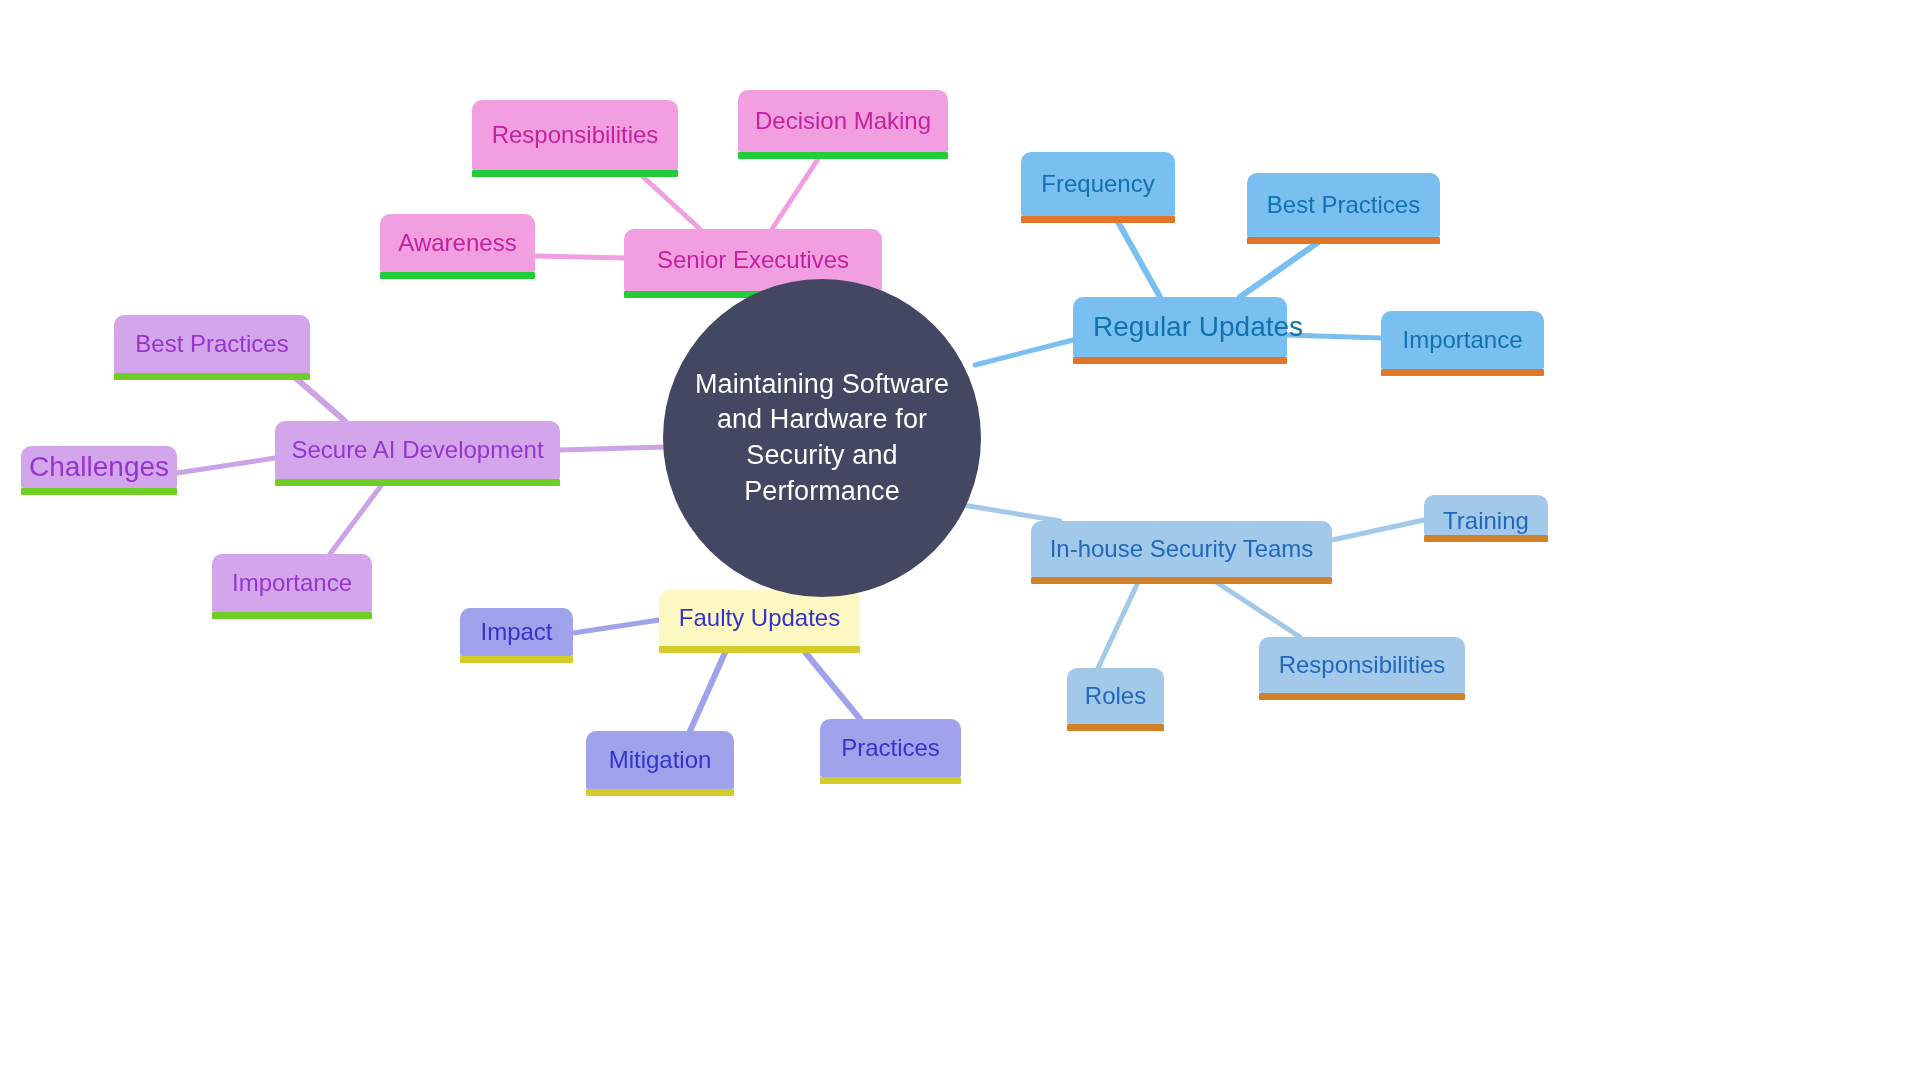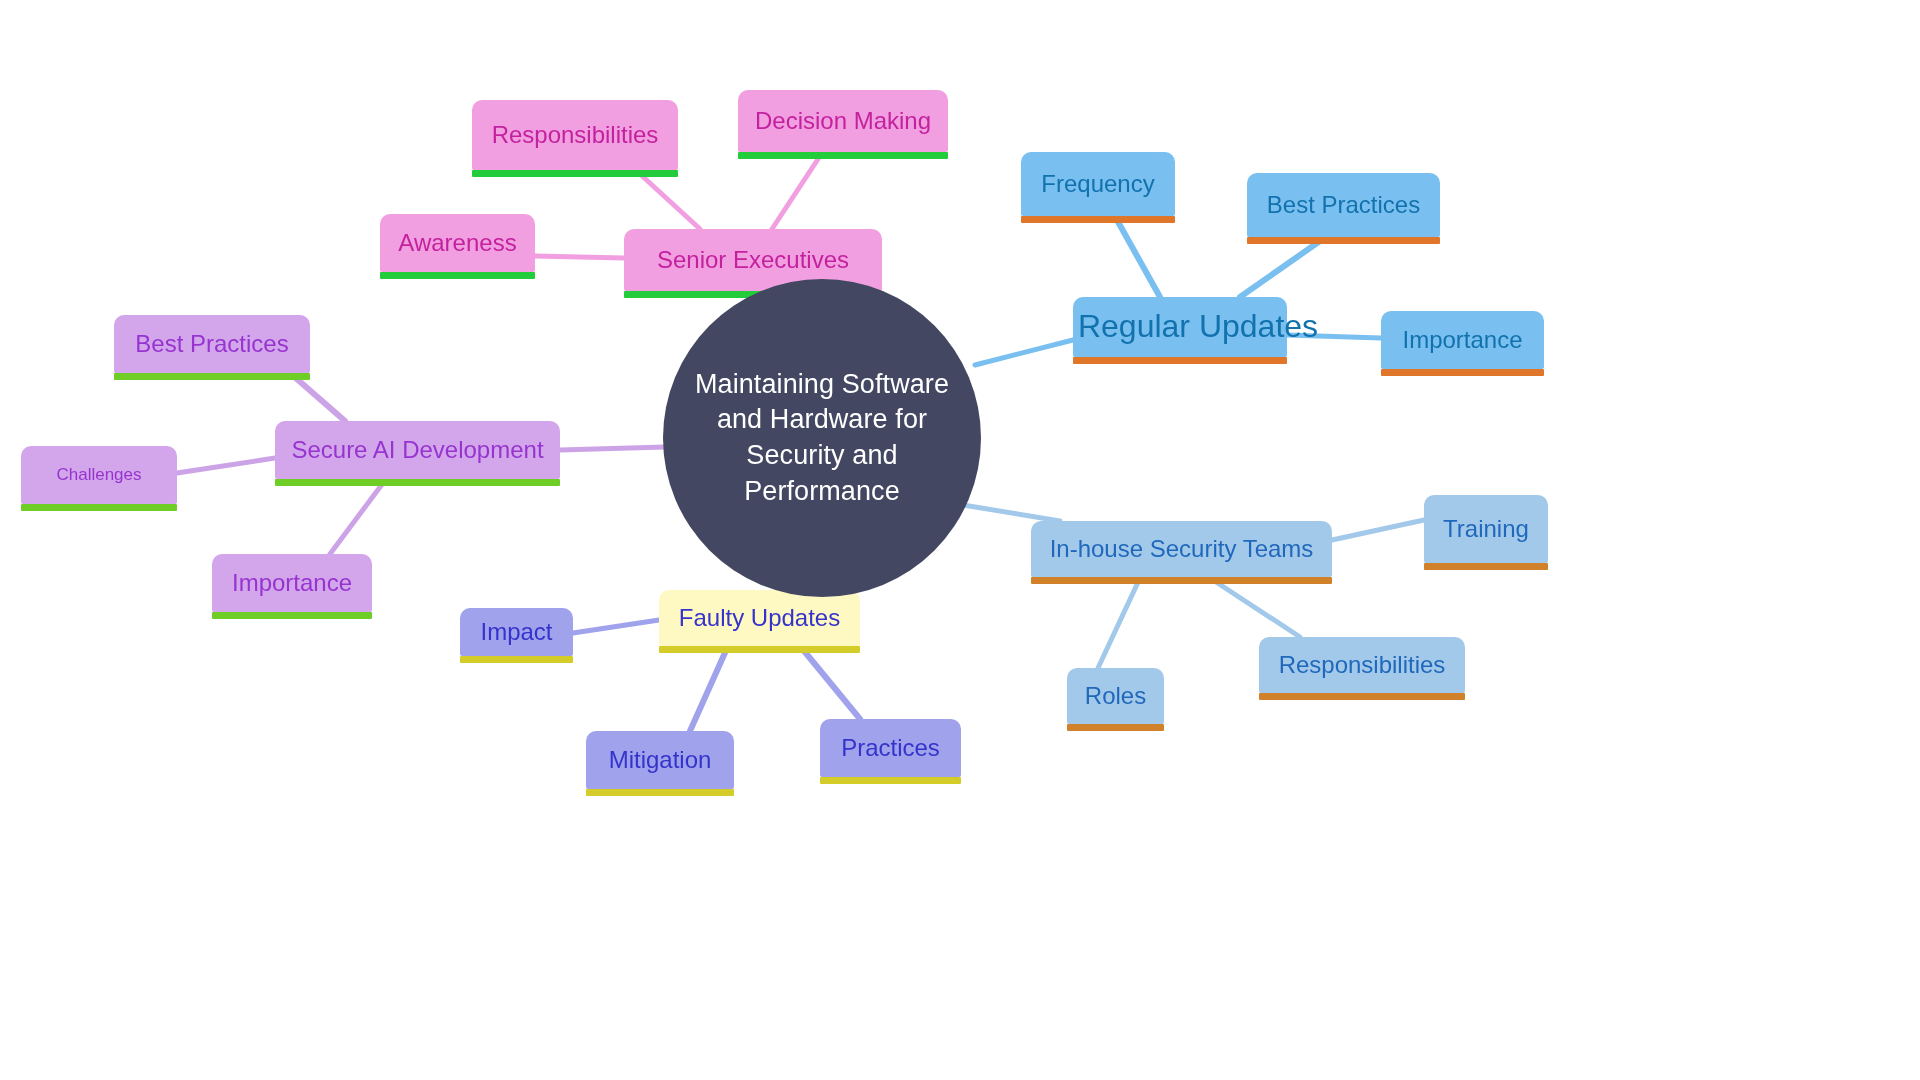--- a/index.html
+++ b/index.html
@@ -104,61 +104,61 @@
         <span class="underline" style="background: rgb(34, 204, 58);"></span>
       </div>
       <div class="node" style="left: 738px; top: 90px; width: 210px; height: 62px; background: rgb(241, 159, 225); color: rgb(196, 33, 158); font-size: 24px;">
         <span class="nlabel">Decision Making</span>
         <span class="underline" style="background: rgb(34, 204, 58);"></span>
       </div>
       <div class="node" style="left: 380px; top: 214px; width: 155px; height: 58px; background: rgb(241, 159, 225); color: rgb(196, 33, 158); font-size: 24px;">
         <span class="nlabel">Awareness</span>
         <span class="underline" style="background: rgb(34, 204, 58);"></span>
       </div>
-      <div class="node" style="left: 1073px; top: 297px; width: 214px; height: 60px; background: rgb(121, 192, 240); color: rgb(18, 114, 174); font-size: 32px; padding-left: 36px;">
+      <div class="node" style="left: 1073px; top: 297px; width: 214px; height: 60px; background: rgb(121, 192, 240); color: rgb(18, 114, 174); font-size: 28px; padding-left: 36px;">
         <span class="nlabel">Regular Updates</span>
         <span class="underline" style="background: rgb(224, 118, 42);"></span>
       </div>
       <div class="node" style="left: 1021px; top: 152px; width: 154px; height: 64px; background: rgb(121, 192, 240); color: rgb(18, 114, 174); font-size: 24px;">
         <span class="nlabel">Frequency</span>
         <span class="underline" style="background: rgb(224, 118, 42);"></span>
       </div>
       <div class="node" style="left: 1247px; top: 173px; width: 193px; height: 64px; background: rgb(121, 192, 240); color: rgb(18, 114, 174); font-size: 24px;">
         <span class="nlabel">Best Practices</span>
         <span class="underline" style="background: rgb(224, 118, 42);"></span>
       </div>
       <div class="node" style="left: 1381px; top: 311px; width: 163px; height: 58px; background: rgb(121, 192, 240); color: rgb(18, 114, 174); font-size: 24px;">
         <span class="nlabel">Importance</span>
         <span class="underline" style="background: rgb(224, 118, 42);"></span>
       </div>
       <div class="node" style="left: 1031px; top: 521px; width: 301px; height: 56px; background: rgb(163, 201, 234); color: rgb(31, 104, 187); font-size: 24px;">
         <span class="nlabel">In-house Security Teams</span>
         <span class="underline" style="background: rgb(209, 129, 42);"></span>
       </div>
-      <div class="node" style="left: 1424px; top: 495px; width: 124px; height: 68px; background: rgb(163, 201, 234); color: rgb(31, 104, 187); font-size: 24px;">
+      <div class="node" style="left: 1424px; top: 495px; width: 124px; height: 40px; background: rgb(163, 201, 234); color: rgb(31, 104, 187); font-size: 24px; align-items: flex-end;">
         <span class="nlabel">Training</span>
         <span class="underline" style="background: rgb(209, 129, 42);"></span>
       </div>
       <div class="node" style="left: 1259px; top: 637px; width: 206px; height: 56px; background: rgb(163, 201, 234); color: rgb(31, 104, 187); font-size: 24px;">
         <span class="nlabel">Responsibilities</span>
         <span class="underline" style="background: rgb(209, 129, 42);"></span>
       </div>
       <div class="node" style="left: 1067px; top: 668px; width: 97px; height: 56px; background: rgb(163, 201, 234); color: rgb(31, 104, 187); font-size: 24px;">
         <span class="nlabel">Roles</span>
         <span class="underline" style="background: rgb(209, 129, 42);"></span>
       </div>
       <div class="node" style="left: 275px; top: 421px; width: 285px; height: 58px; background: rgb(211, 166, 236); color: rgb(151, 52, 207); font-size: 24px;">
         <span class="nlabel">Secure AI Development</span>
         <span class="underline" style="background: rgb(110, 206, 38);"></span>
       </div>
       <div class="node" style="left: 114px; top: 315px; width: 196px; height: 58px; background: rgb(211, 166, 236); color: rgb(151, 52, 207); font-size: 24px;">
         <span class="nlabel">Best Practices</span>
         <span class="underline" style="background: rgb(110, 206, 38);"></span>
       </div>
-      <div class="node" style="left: 21px; top: 446px; width: 156px; height: 58px; background: rgb(211, 166, 236); color: rgb(151, 52, 207); font-size: 17px;">
+      <div class="node" style="left: 21px; top: 446px; width: 156px; height: 42px; background: rgb(211, 166, 236); color: rgb(151, 52, 207); font-size: 28px;">
         <span class="nlabel">Challenges</span>
         <span class="underline" style="background: rgb(110, 206, 38);"></span>
       </div>
       <div class="node" style="left: 212px; top: 554px; width: 160px; height: 58px; background: rgb(211, 166, 236); color: rgb(151, 52, 207); font-size: 24px;">
         <span class="nlabel">Importance</span>
         <span class="underline" style="background: rgb(110, 206, 38);"></span>
       </div>
       <div class="node" style="left: 659px; top: 590px; width: 201px; height: 56px; background: #fef9c3; color: rgb(54, 51, 204); font-size: 24px;">
         <span class="nlabel">Faulty Updates</span>
         <span class="underline" style="background: rgb(212, 204, 41);"></span>

